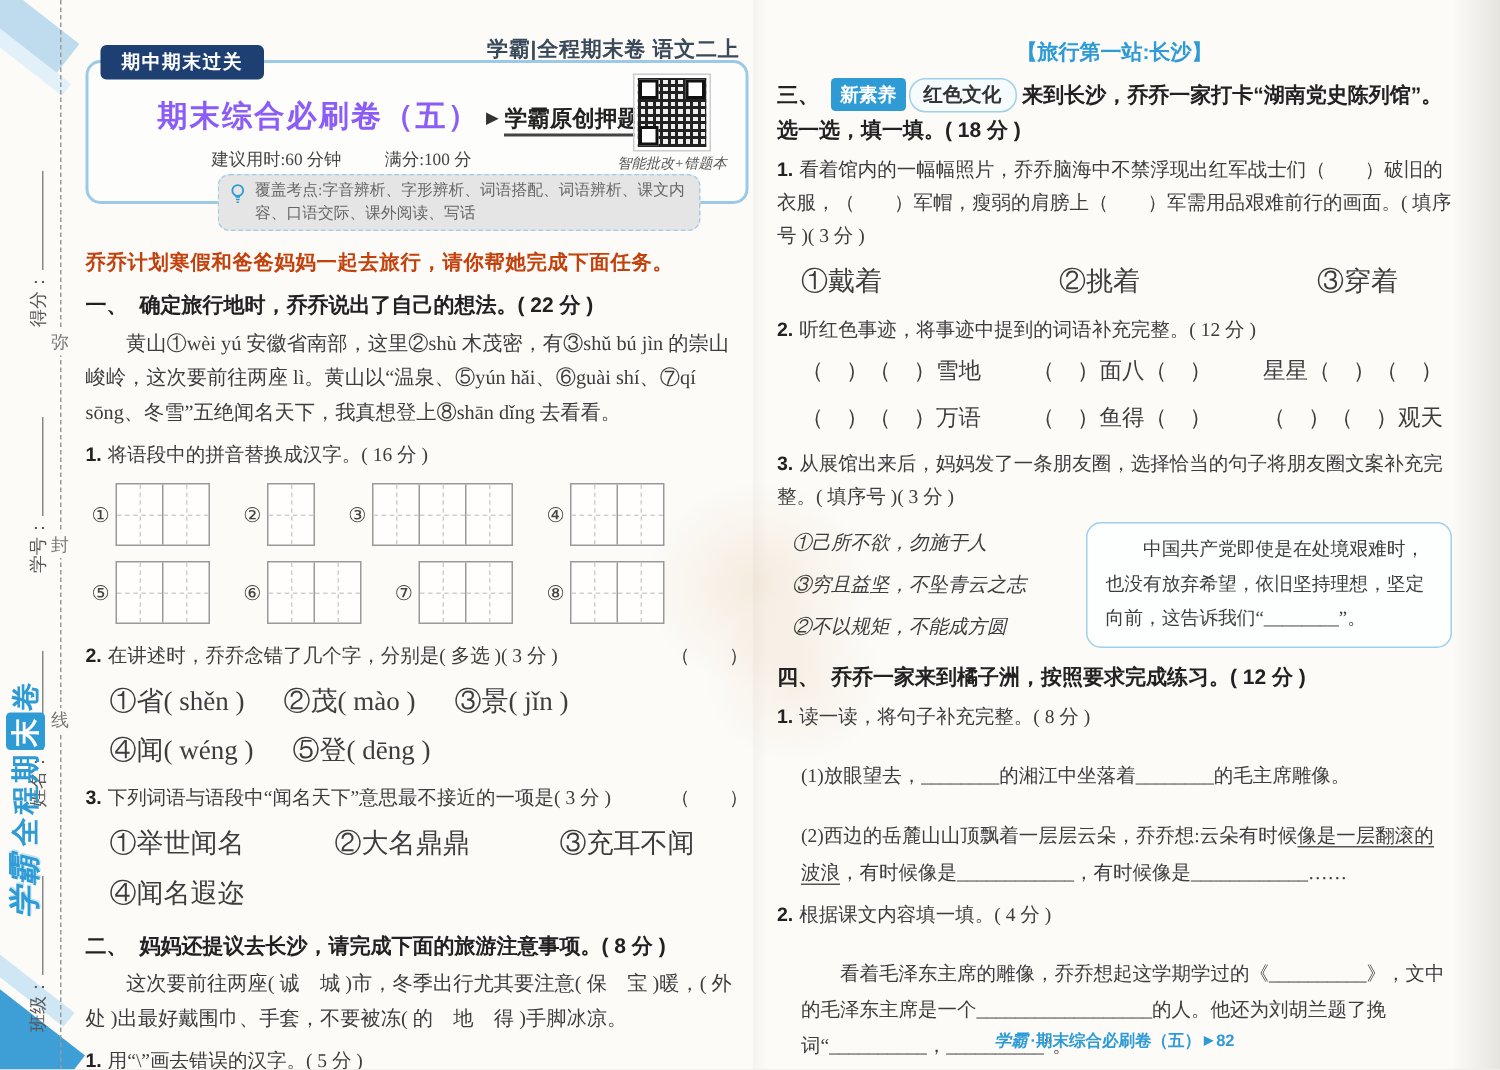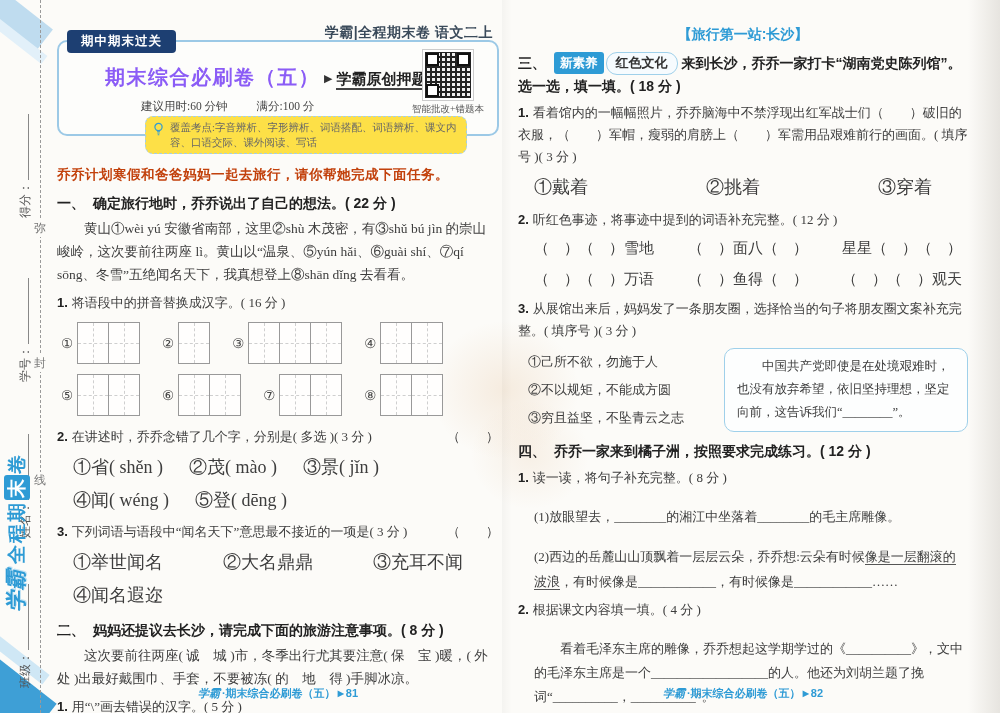--- a/index.html
+++ b/index.html
@@ -39,23 +39,23 @@
   .title-arrow{color:#333;font-size:11px;margin:0 4px;vertical-align:2px;}
   .title-sub{color:#222;font-weight:bold;font-size:15px;border-bottom:2px solid #444;padding-bottom:1px;}
   .meta-row{margin:8px 0 0 70px;font-size:11.5px;color:#444;font-family:"Liberation Serif",serif;}
   .meta-row span{margin-right:26px;}
   .qr-block{position:absolute;right:10px;top:8px;width:78px;text-align:center;}
   .qr{position:relative;width:46px;height:46px;margin:0 auto;border:2px solid #fff;outline:1px solid #ccc;
       background:repeating-linear-gradient(0deg,#222 0 2px,transparent 2px 5px),
                  repeating-linear-gradient(90deg,#222 0 2px,#eee 2px 5px);}
   .qr .f{position:absolute;width:9px;height:9px;border:2px solid #111;background:#fff;}
   .qr .f.tl{left:1px;top:1px;} .qr .f.tr{right:1px;top:1px;} .qr .f.bl{left:1px;bottom:1px;}
-  .qr-caption{font-size:9.5px;color:#555;margin-top:3px;font-family:"Liberation Serif",serif;}
+  .qr-caption{font-size:9.5px;color:#555;margin-top:3px;font-family:"Liberation Serif",serif;font-style:italic;}
   .tip-box{position:absolute;left:86px;bottom:-20px;width:288px;border:1px dashed #a3cde7;border-radius:8px;
-           background:#fde047;padding:3px 8px 3px 24px;font-size:10.5px;line-height:1.45;color:#666;
+           background:#e5e5e5;padding:3px 8px 3px 24px;font-size:10.5px;line-height:1.45;color:#666;
            font-family:"Liberation Serif",serif;}
   .bulb{position:absolute;left:6px;top:5px;}
   
   .intro{color:#c2410c;font-weight:bold;font-size:13.5px;letter-spacing:.5px;margin:0 0 6px 0;}
   .sec-label{text-align:center;color:#2e9bd5;font-weight:bold;font-size:14px;margin:4px 0 6px;}
   .q-head{font-weight:bold;font-size:14px;color:#222;margin:8px 0 4px;line-height:1.6;}
   .q-num{margin-right:8px;}
   .serif{font-family:"Liberation Serif","DejaVu Serif",serif;color:#3d3d3d;}
   .passage{font-size:13.5px;line-height:1.7;text-indent:2em;margin:2px 0 4px;}
   .sub-q{font-size:13px;line-height:1.7;margin:5px 0 2px;position:relative;}
@@ -73,21 +73,21 @@
   .tzg .cell:last-child{border-right:0;}
   .tzg .cell::before{content:"";position:absolute;left:50%;top:0;bottom:0;border-left:1px dashed #cfcfcf;}
   .tzg .cell::after{content:"";position:absolute;top:50%;left:0;right:0;border-top:1px dashed #cfcfcf;}
   
   .badge-new{display:inline-block;background:#2e9bd5;color:#fff;font-size:12.5px;font-weight:bold;
              padding:1px 6px;border-radius:3px;margin-right:2px;vertical-align:1px;}
   .tag-pill{display:inline-block;border:1.5px solid #9fd0ea;border-radius:11px;padding:0 9px;font-size:13px;
             font-weight:bold;color:#333;background:#f6fbfe;margin-right:4px;vertical-align:1px;}
   .blank-row{display:flex;justify-content:space-between;font-size:15px;margin:4px 6px 4px 16px;line-height:1.8;}
   .q3-flex{display:flex;margin:6px 0 8px 10px;}
-  .q3-opts{width:190px;font-size:13px;line-height:2.15;}
+  .q3-opts{width:190px;font-size:13px;line-height:2.15;font-style:italic;}
   .quote-box{flex:1;border:1.5px solid #9fd0ea;border-radius:10px;padding:6px 12px;font-size:12.5px;
              line-height:1.85;text-indent:2em;background:#fdfefe;margin-left:6px;}
   .ul{border-bottom:1px solid #555;}
   .fill{font-size:13px;line-height:1.85;margin:16px 0 2px 16px;}
   .fill-indent{text-indent:2em;}
   
   .footer{position:absolute;top:686px;width:442px;text-align:center;color:#2e9bd5;font-weight:bold;font-size:11px;}
   .footer.fl{left:57px;} .footer.fr{left:518px;width:450px;}
   .footer .logo{font-style:italic;margin-right:2px;}
   .footer .arr{font-size:8px;vertical-align:1px;margin:0 2px;}
@@ -268,23 +268,20 @@
       <span class="sub-num">1.</span><span>用“\”画去错误的汉字。( 5 分 )</span>
     </div>
     <div class="sub-q serif">
       <span class="ans">（　　）</span>
       <span class="sub-num">2.</span><span>和“冰凉”属于同类型的词语是( 填序号 )( 3 分 )</span>
       <span class="clear"></span>
     </div>
 
   </div>
 
-  <div class="footer fl">
-    <span class="logo">学霸</span><span>·期末综合必刷卷（五）</span><span class="arr">▶</span><span>81</span>
-  </div>
 
   <div class="col-right">
 
     <div class="sec-label">【旅行第一站:长沙】</div>
 
     <div class="q-head">
       <span class="q-num">三、</span><span class="badge-new">新素养</span><span class="tag-pill">红色文化</span><span>来到长沙，乔乔一家打卡“湖南党史陈列馆”。选一选，填一填。( 18 分 )</span>
     </div>
 
     <div class="sub-q serif">
@@ -309,22 +306,22 @@
       <span>（　）鱼得（　）</span>
       <span>（　）（　）观天</span>
     </div>
 
     <div class="sub-q serif">
       <span class="sub-num">3.</span><span>从展馆出来后，妈妈发了一条朋友圈，选择恰当的句子将朋友圈文案补充完整。( 填序号 )( 3 分 )</span>
     </div>
     <div class="q3-flex">
       <div class="q3-opts serif">
         <div>①己所不欲，勿施于人</div>
+        <div>③穷且益坚，不坠青云之志</div>
         <div>②不以规矩，不能成方圆</div>
-        <div>③穷且益坚，不坠青云之志</div>
       </div>
       <div class="quote-box serif">中国共产党即使是在处境艰难时，也没有放弃希望，依旧坚持理想，坚定向前，这告诉我们“________”。</div>
     </div>
 
     <div class="q-head">
       <span class="q-num">四、</span><span>乔乔一家来到橘子洲，按照要求完成练习。( 12 分 )</span>
     </div>
     <div class="sub-q serif">
       <span class="sub-num">1.</span><span>读一读，将句子补充完整。( 8 分 )</span>
     </div>

